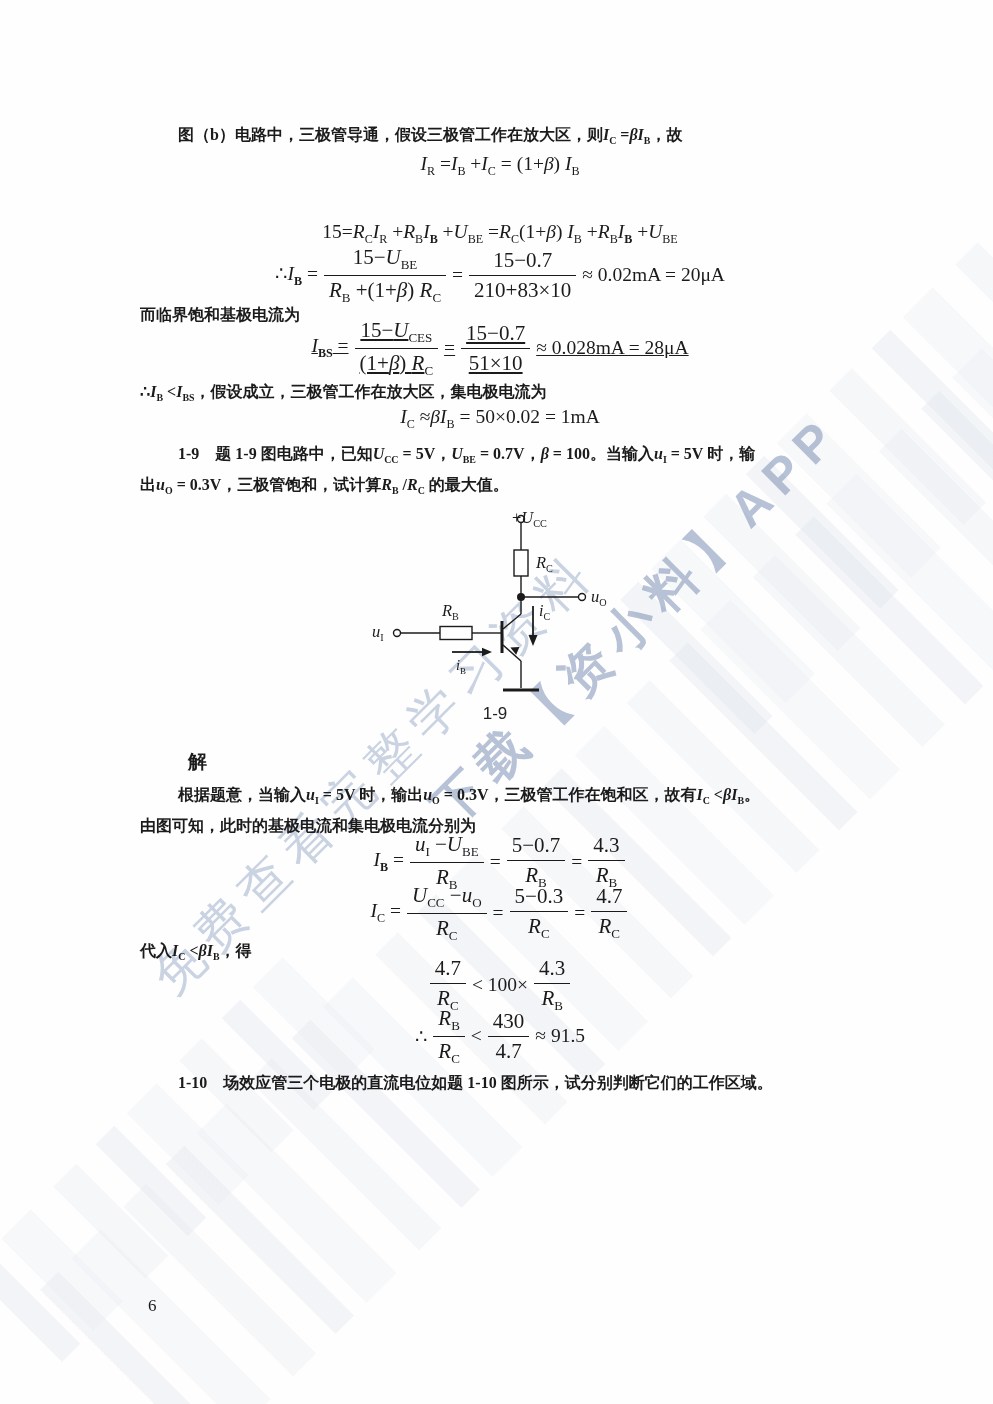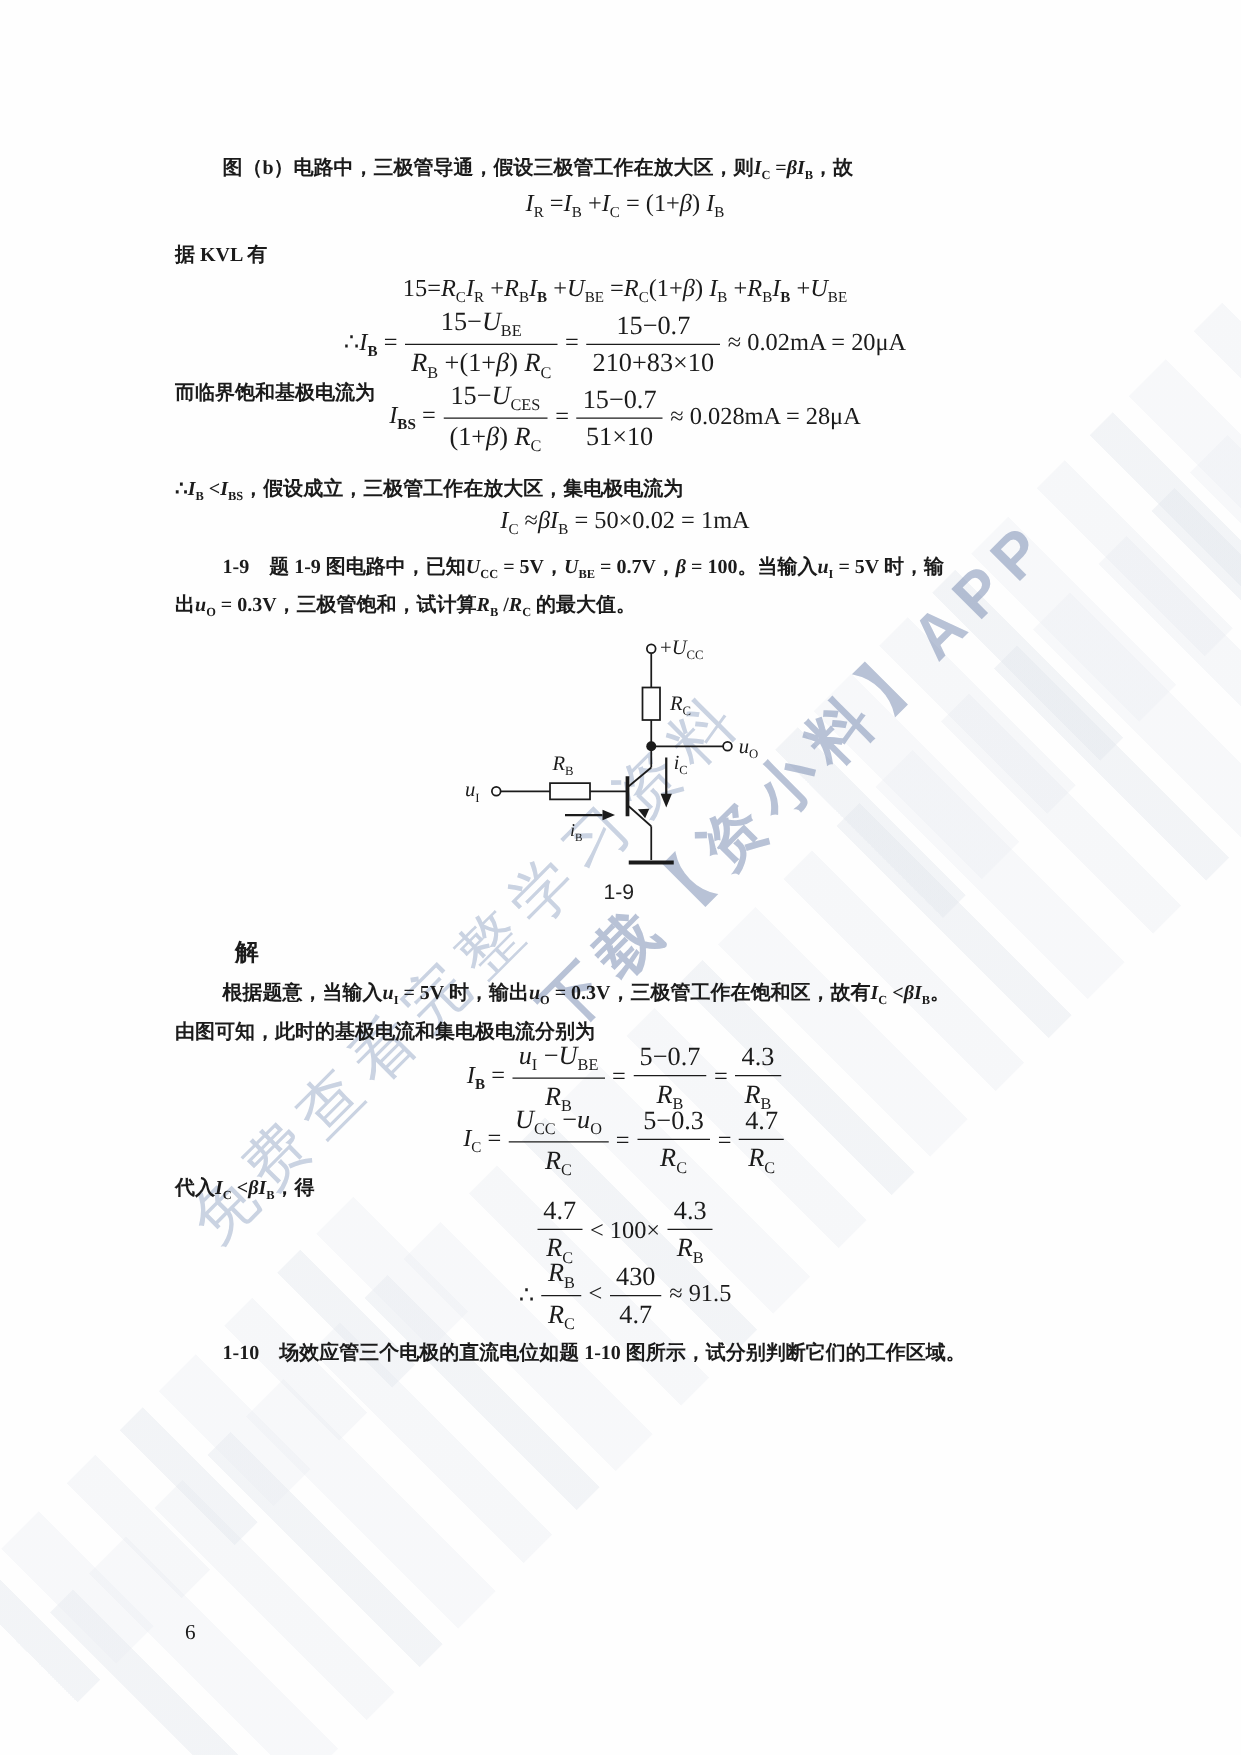--- a/index.html
+++ b/index.html
@@ -90,21 +90,20 @@
   </div>
 
   <div class="content">
 
     <div class="para indent" style="top:120px;">图（b）电路中，三极管导通，假设三极管工作在放大区，则<i>I</i><sub>C</sub> =<i>βI</i><sub>B</sub>，故</div>
 
     <div class="eq" style="top:153px;">
         <span class="m"><i>I</i><sub>R</sub> =<i>I</i><sub>B</sub> +<i>I</i><sub>C</sub> = (1+<i>β</i>) <i>I</i><sub>B</sub></span>
       </div>
 
-    <div class="para" style="top:190px;">据 KVL 有</div>
 
     <div class="eq" style="top:221px;">
         <span class="m">15=<i>R</i><sub>C</sub><i>I</i><sub>R</sub> +<i>R</i><sub>B</sub><i>I</i><sub><b>B</b></sub> +<i>U</i><sub>BE</sub> =<i>R</i><sub>C</sub>(1+<i>β</i>) <i>I</i><sub>B</sub> +<i>R</i><sub>B</sub><i>I</i><sub><b>B</b></sub> +<i>U</i><sub>BE</sub></span>
       </div>
 
     <div class="eq" style="top:247px;height:56px;">
         <span class="m">∴<i>I</i><sub><b>B</b></sub> =</span>
         <span class="frac">
           <span class="num">15−<i>U</i><sub>BE</sub></span>
           <span class="den"><i>R</i><sub>B</sub> +(1+<i>β</i>) <i>R</i><sub>C</sub></span>
@@ -112,21 +111,21 @@
         <span class="m">=</span>
         <span class="frac">
           <span class="num">15−0.7</span>
           <span class="den">210+83×10</span>
         </span>
         <span class="m">≈ 0.02mA = 20μA</span>
       </div>
 
     <div class="para" style="top:300px;">而临界饱和基极电流为</div>
 
-    <div class="eq" style="top:306px;height:56px;">
+    <div class="eq" style="top:320px;height:56px;text-decoration:underline;">
         <span class="m"><i>I</i><sub><b>BS</b></sub> =</span>
         <span class="frac">
           <span class="num">15−<i>U</i><sub>CES</sub></span>
           <span class="den">(1+<i>β</i>) <i>R</i><sub>C</sub></span>
         </span>
         <span class="m">=</span>
         <span class="frac">
           <span class="num">15−0.7</span>
           <span class="den">51×10</span>
         </span>
@@ -174,21 +173,21 @@
 
           <line x1="82" y1="150" x2="112" y2="150" stroke-width="1.8"></line>
         </g>
         <g fill="#1b1b1b" stroke="none">
           <circle cx="151" cy="95" r="4"></circle>
           <polygon points="146.5,152.5 140,146 149,144.5" transform="rotate(6 145 149)"></polygon>
           <polygon points="158.5,133 167.5,133 163,144"></polygon>
           <polygon points="112,145.8 112,154.2 122,150"></polygon>
         </g>
       </svg>
-      <span class="clabel" style="left:158px;top:6px;text-align:right;">+<i>U</i><sub>CC</sub></span>
+      <span class="clabel" style="left:142px;top:6px;text-align:right;">+<i>U</i><sub>CC</sub></span>
       <span class="clabel" style="left:166px;top:51px;"><i>R</i><sub>C</sub></span>
       <span class="clabel" style="left:221px;top:85px;"><i>u</i><sub>O</sub></span>
       <span class="clabel" style="left:72px;top:99px;"><i>R</i><sub>B</sub></span>
       <span class="clabel" style="left:2px;top:120px;text-align:center;"><i>u</i><sub>I</sub></span>
       <span class="clabel" style="left:169px;top:100px;font-size:16px;"><i>i</i><sub>C</sub></span>
       <span class="clabel" style="left:86px;top:155px;font-size:14.5px;"><i>i</i><sub>B</sub></span>
       <div class="caption">1-9</div>
     </div>
 
     <div class="solve" style="top:749px;">解</div>

